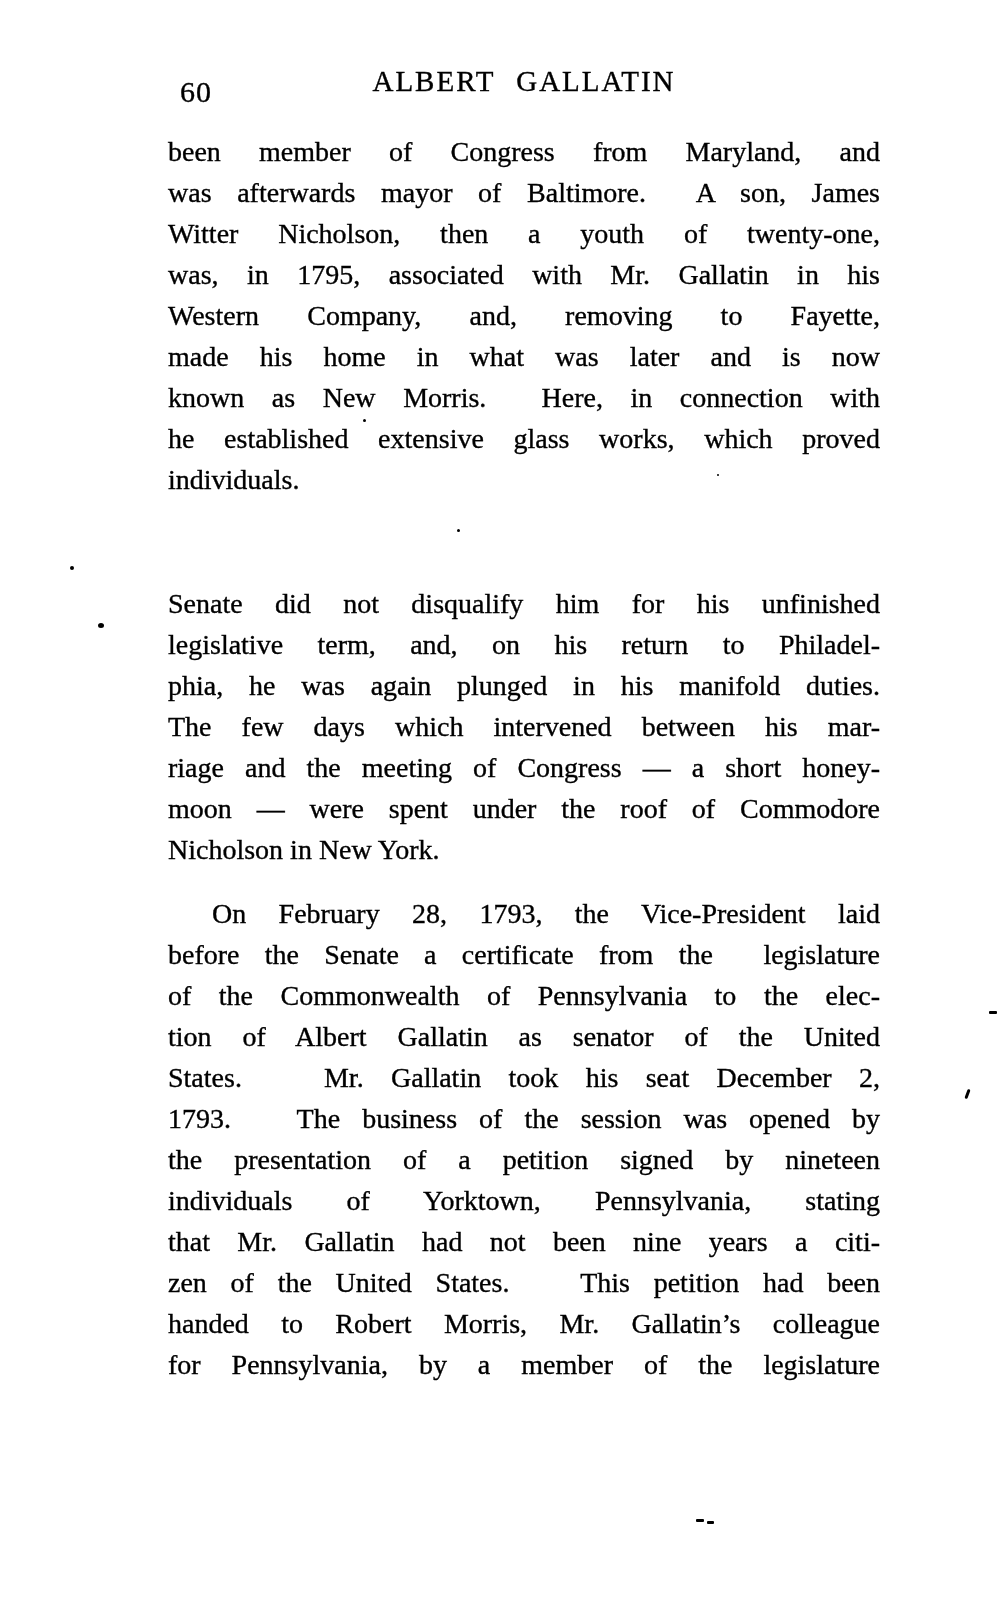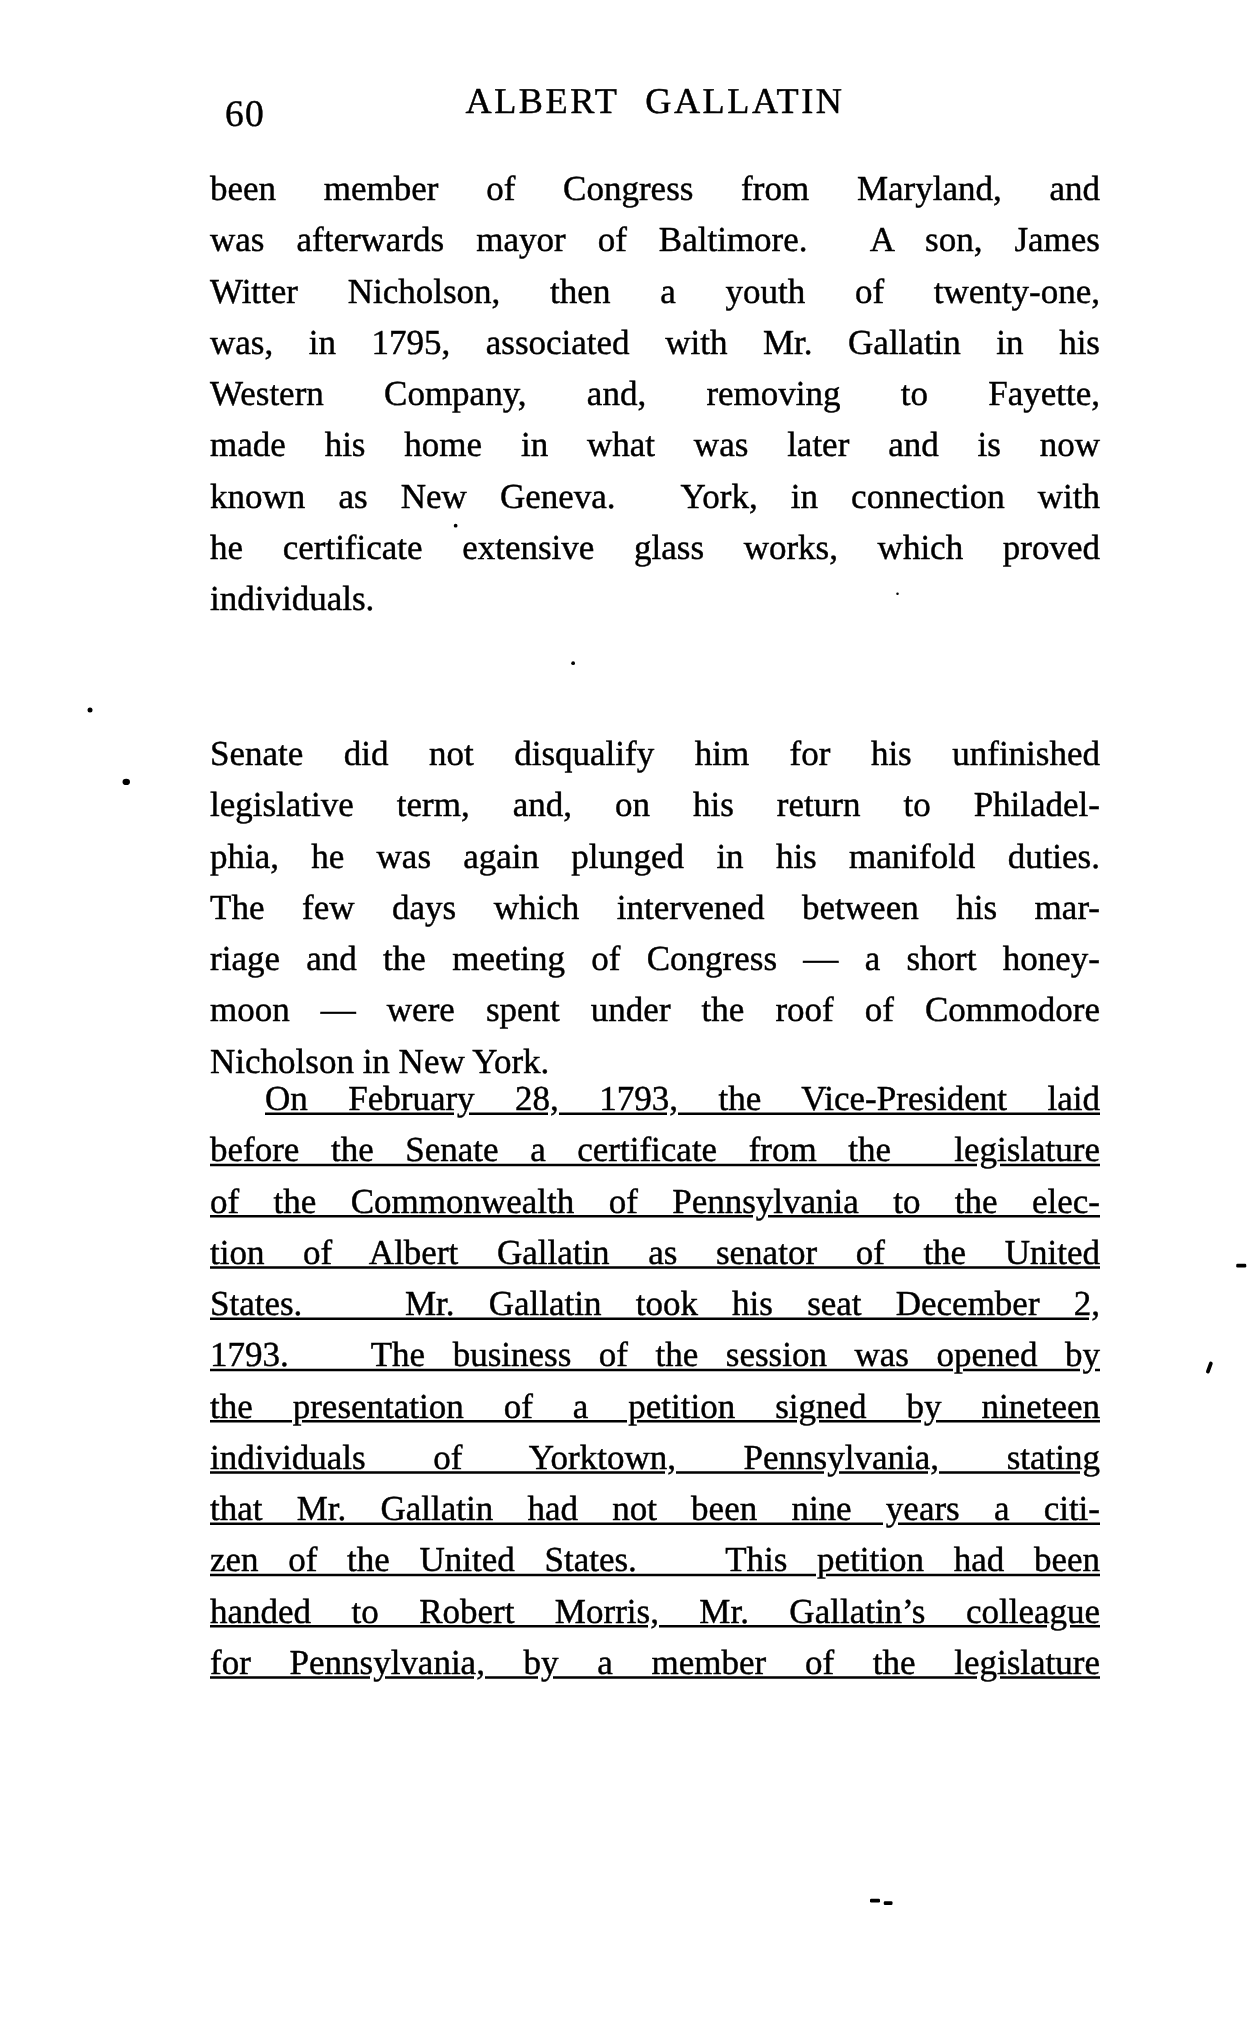--- a/index.html
+++ b/index.html
@@ -51,21 +51,21 @@
     white-space: pre-wrap;
   }
   .para .line.indent {
     text-indent: 44px;
   }
   .para .line.short-last {
     text-align-last: left;
   }
   #para-0 { top: 131px; }
   #para-1 { top: 583px; }
-  #para-2 { top: 859px; text-decoration: underline; }
+  #para-2 { top: 893px; }
   .artifact {
     position: absolute;
     background: #000000;
   }
   .artifact.dot   { border-radius: 50%; }
   .artifact.dash  { border-radius: 1px; }
   .artifact.tick  { border-radius: 2px; transform: rotate(20deg); }
 </style>
 </head>
 <body>
@@ -76,22 +76,22 @@
 
   <div class="running-title">ALBERT GALLATIN</div>
 
   <div id="para-0" class="para">
       <div class="line">been member of Congress from Maryland, and</div>
       <div class="line">was afterwards mayor of Baltimore.  A son, James</div>
       <div class="line">Witter Nicholson, then a youth of twenty-one,</div>
       <div class="line">was, in 1795, associated with Mr. Gallatin in his</div>
       <div class="line">Western Company, and, removing to Fayette,</div>
       <div class="line">made his home in what was later and is now</div>
-      <div class="line">known as New Geneva.  York, in connection with</div>
-      <div class="line">he certificate extensive glass works, which proved</div>
+      <div class="line">known as New Morris.  Here, in connection with</div>
+      <div class="line">he established extensive glass works, which proved</div>
       <div class="line short-last">individuals.</div>
     </div>
 
   <div id="para-1" class="para">
       <div class="line">Senate did not disqualify him for his unfinished</div>
       <div class="line">legislative term, and, on his return to Philadel-</div>
       <div class="line">phia, he was again plunged in his manifold duties.</div>
       <div class="line">The few days which intervened between his mar-</div>
       <div class="line">riage and the meeting of Congress — a short honey-</div>
       <div class="line">moon — were spent under the roof of Commodore</div>

